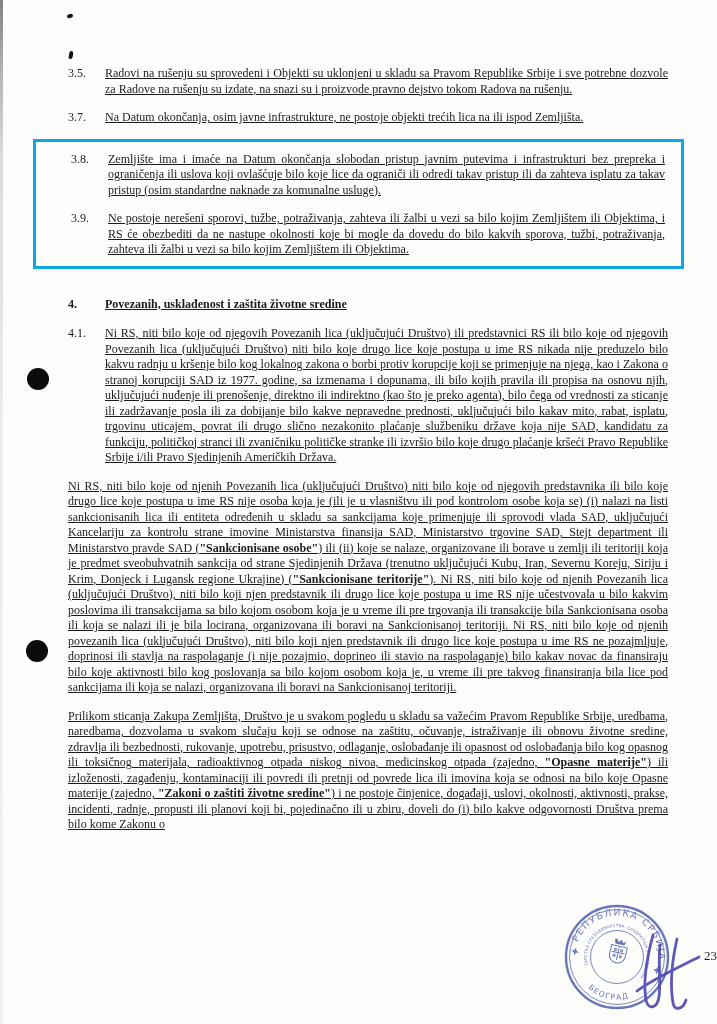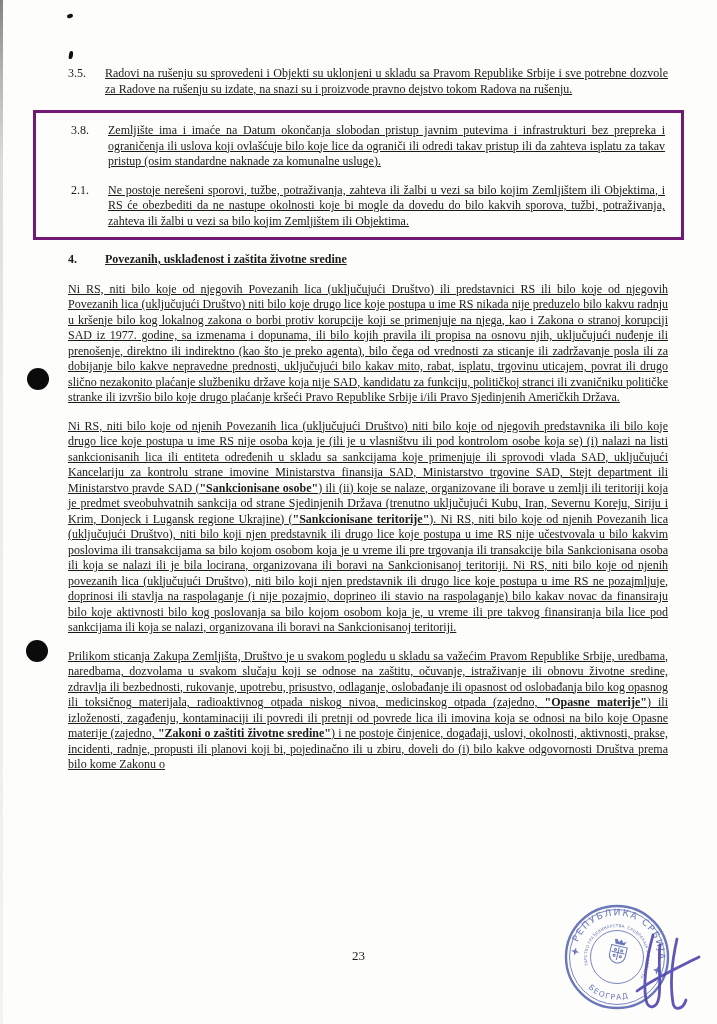--- a/index.html
+++ b/index.html
@@ -19,26 +19,26 @@
   .punch{position:absolute;width:22px;height:22px;background:#0b0b0b;border-radius:50%;}
   .punch-1{left:27px;top:368px;}
   .punch-2{left:26px;top:640px;}
   .content{position:absolute;left:68px;top:66px;right:49px;font-size:12px;line-height:15.5px;}
   .para{display:flex;margin:0 0 13px 0;}
   .para .num{flex:none;width:37px;}
   .para .body{flex:1;text-align:justify;text-decoration:underline;}
   .para.heading{margin-bottom:14px;}
   .para.heading .num,.para.heading .body{font-weight:bold;text-align:left;}
   .highlight-box{
-    border:3px solid #701a75;
-    margin:8px -16px 12px -35px;
+    border:3px solid #0ea5e9;
+    margin:8px -16px 28px -35px;
     padding:10px 16px 8px 35px;
   }
   .highlight-box .para:last-child{margin-bottom:0;}
-  .page-number{position:absolute;left:0;right:0;top:948px;text-align:center;font-size:13px;}
+  .page-number{position:absolute;left:0;right:0;top:948px;text-align:right;font-size:13px;}
   .stamp-wrap{position:absolute;left:553px;top:899px;width:164px;height:124px;}
   b{font-weight:bold;}
 </style>
 </head>
 <body>
 
 <div class="page">
 
   <div class="edge-shadow"></div>
   <div class="speck speck-1"></div>
@@ -47,38 +47,43 @@
   <div class="punch punch-2"></div>
 
   <div class="content">
 
     <div class="para">
       <span class="num">3.5.</span>
       <div class="body">Radovi na rušenju su sprovedeni i Objekti su uklonjeni u skladu sa Pravom Republike Srbije i sve potrebne dozvole za Radove na rušenju su izdate, na snazi su i proizvode pravno dejstvo tokom Radova na rušenju.</div>
     </div>
 
 
+    <div class="para">
+      <span class="num">3.7.</span>
+      <div class="body">Na Datum okončanja, osim javne infrastrukture, ne postoje objekti trećih lica na ili ispod Zemljišta.</div>
+    </div>
 
     <div class="highlight-box">
       <div class="para">
         <span class="num">3.8.</span>
         <div class="body">Zemljište ima i imaće na Datum okončanja slobodan pristup javnim putevima i infrastrukturi bez prepreka i ograničenja ili uslova koji ovlašćuje bilo koje lice da ograniči ili odredi takav pristup ili da zahteva isplatu za takav pristup (osim standardne naknade za komunalne usluge).</div>
       </div>
       <div class="para">
-        <span class="num">2.1.</span>
+        <span class="num">3.9.</span>
         <div class="body">Ne postoje nerešeni sporovi, tužbe, potraživanja, zahteva ili žalbi u vezi sa bilo kojim Zemljištem ili Objektima, i RS će obezbediti da ne nastupe okolnosti koje bi mogle da dovedu do bilo kakvih sporova, tužbi, potraživanja, zahteva ili žalbi u vezi sa bilo kojim Zemljištem ili Objektima.</div>
       </div>
     </div>
 
     <div class="para heading">
       <span class="num">4.</span>
       <div class="body">Povezanih, usklađenost i zaštita životne sredine</div>
     </div>
 
     <div class="para">
+      <span class="num">4.1.</span>
       <div class="body">Ni RS, niti bilo koje od njegovih Povezanih lica (uključujući Društvo) ili predstavnici RS ili bilo koje od njegovih Povezanih lica (uključujući Društvo) niti bilo koje drugo lice koje postupa u ime RS nikada nije preduzelo bilo kakvu radnju u kršenje bilo kog lokalnog zakona o borbi protiv korupcije koji se primenjuje na njega, kao i Zakona o stranoj korupciji SAD iz 1977. godine, sa izmenama i dopunama, ili bilo kojih pravila ili propisa na osnovu njih, uključujući nuđenje ili prenošenje, direktno ili indirektno (kao što je preko agenta), bilo čega od vrednosti za sticanje ili zadržavanje posla ili za dobijanje bilo kakve nepravedne prednosti, uključujući bilo kakav mito, rabat, isplatu, trgovinu uticajem, povrat ili drugo slično nezakonito plaćanje službeniku države koja nije SAD, kandidatu za funkciju, političkoj stranci ili zvaničniku političke stranke ili izvršio bilo koje drugo plaćanje kršeći Pravo Republike Srbije i/ili Pravo Sjedinjenih Američkih Država.</div>
     </div>
 
     <div class="para">
       <div class="body">Ni RS, niti bilo koje od njenih Povezanih lica (uključujući Društvo) niti bilo koje od njegovih predstavnika ili bilo koje drugo lice koje postupa u ime RS nije osoba koja je (ili je u vlasništvu ili pod kontrolom osobe koja se) (i) nalazi na listi sankcionisanih lica ili entiteta određenih u skladu sa sankcijama koje primenjuje ili sprovodi vlada SAD, uključujući Kancelariju za kontrolu strane imovine Ministarstva finansija SAD, Ministarstvo trgovine SAD, Stejt department ili Ministarstvo pravde SAD (<b>"Sankcionisane osobe"</b>) ili (ii) koje se nalaze, organizovane ili borave u zemlji ili teritoriji koja je predmet sveobuhvatnih sankcija od strane Sjedinjenih Država (trenutno uključujući Kubu, Iran, Severnu Koreju, Siriju i Krim, Donjeck i Lugansk regione Ukrajine) (<b>"Sankcionisane teritorije"</b>). Ni RS, niti bilo koje od njenih Povezanih lica (uključujući Društvo), niti bilo koji njen predstavnik ili drugo lice koje postupa u ime RS nije učestvovala u bilo kakvim poslovima ili transakcijama sa bilo kojom osobom koja je u vreme ili pre trgovanja ili transakcije bila Sankcionisana osoba ili koja se nalazi ili je bila locirana, organizovana ili boravi na Sankcionisanoj teritoriji. Ni RS, niti bilo koje od njenih povezanih lica (uključujući Društvo), niti bilo koji njen predstavnik ili drugo lice koje postupa u ime RS ne pozajmljuje, doprinosi ili stavlja na raspolaganje (i nije pozajmio, doprineo ili stavio na raspolaganje) bilo kakav novac da finansiraju bilo koje aktivnosti bilo kog poslovanja sa bilo kojom osobom koja je, u vreme ili pre takvog finansiranja bila lice pod sankcijama ili koja se nalazi, organizovana ili boravi na Sankcionisanoj teritoriji.</div>
     </div>
 
     <div class="para">
       <div class="body">Prilikom sticanja Zakupa Zemljišta, Društvo je u svakom pogledu u skladu sa važećim Pravom Republike Srbije, uredbama, naredbama, dozvolama u svakom slučaju koji se odnose na zaštitu, očuvanje, istraživanje ili obnovu životne sredine, zdravlja ili bezbednosti, rukovanje, upotrebu, prisustvo, odlaganje, oslobađanje ili opasnost od oslobađanja bilo kog opasnog ili toksičnog materijala, radioaktivnog otpada niskog nivoa, medicinskog otpada (zajedno, <b>"Opasne materije"</b>) ili izloženosti, zagađenju, kontaminaciji ili povredi ili pretnji od povrede lica ili imovina koja se odnosi na bilo koje Opasne materije (zajedno, <b>"Zakoni o zaštiti životne sredine"</b>) i ne postoje činjenice, događaji, uslovi, okolnosti, aktivnosti, prakse, incidenti, radnje, propusti ili planovi koji bi, pojedinačno ili u zbiru, doveli do (i) bilo kakve odgovornosti Društva prema bilo kome Zakonu o</div>
     </div>

